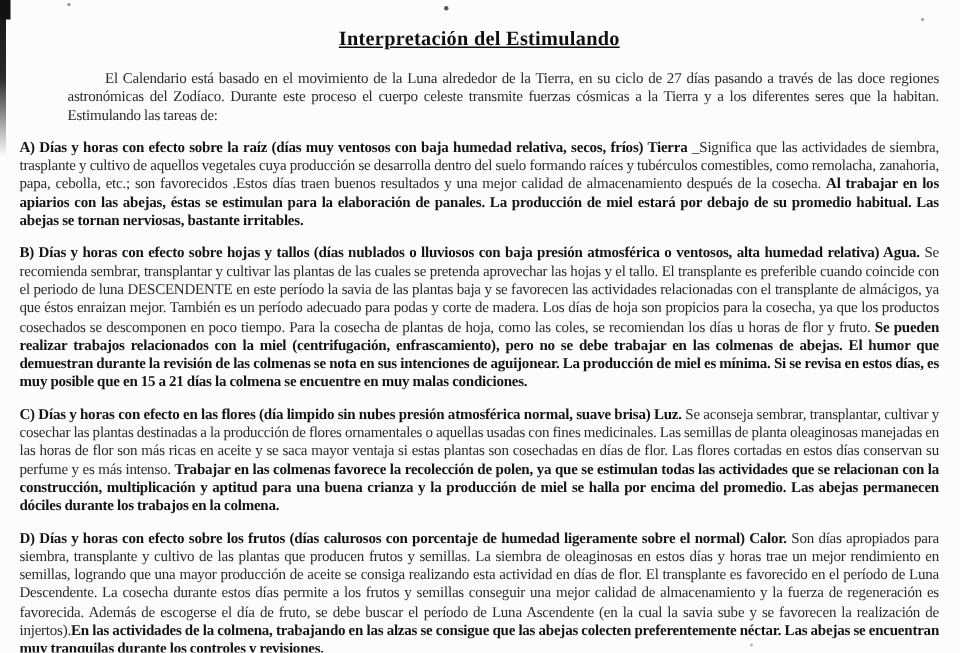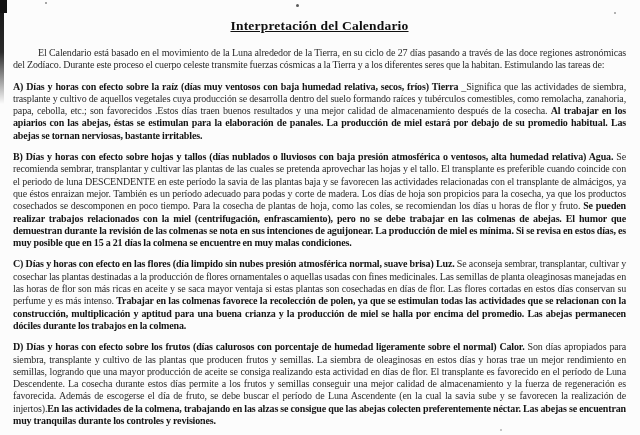--- a/index.html
+++ b/index.html
@@ -13,21 +13,21 @@
   .title {
     font-size:13.5px; font-weight:bold; text-align:center;
     text-decoration:underline; color:#101010;
     margin:6px 0 13px 0; letter-spacing:0.2px;
   }
   .para {
     font-size:10px; line-height:12.3px; text-align:justify;
     color:#2a2a2a; margin:0 0 9px 0; letter-spacing:-0.15px;
     word-spacing:-0.2px;
   }
-  .para.indent { text-indent:25px; }
+  .para.indent { text-indent:25px;margin-left:32px; }
   .b { font-weight:bold; color:#141414;margin-top:28px; }
   
   .edge-streak {
     position:absolute; left:0; top:0; width:4px; height:104px;
     background:linear-gradient(to bottom, #141414 0%, #2b2b2b 50%, rgba(43,43,43,0) 100%);
   }
   .corner-mark { position:absolute; left:0; top:0; width:7px; height:13px; background:#121212; }
   .speck { position:absolute; border-radius:50%; }
   .speck.s1 { left:296px; top:4px;  width:3px; height:3px; background:#5a5a5a; }
   .speck.s2 { left:45px;  top:2px;  width:2px; height:2px; background:#8a8a8a; }
@@ -41,21 +41,21 @@
 <div class="page">
   <div class="edge-streak"></div>
   <div class="corner-mark"></div>
   <div class="speck s1"></div>
   <div class="speck s2"></div>
   <div class="speck s3"></div>
   <div class="speck s4"></div>
   <div class="speck s5"></div>
 
   <div class="content">
-    <h1 class="title">Interpretación del Calendario</h1>
+    <h1 class="title">Interpretación del Estimulando</h1>
     <div id="doc-body">
         <p class="para indent"><span>El Calendario está basado en el movimiento de la Luna alrededor de la Tierra, en su ciclo de 27 días pasando a través de las doce regiones astronómicas del Zodíaco. Durante este proceso el cuerpo celeste transmite fuerzas cósmicas a la Tierra y a los diferentes seres que la habitan. Estimulando las tareas de:</span></p>
         <p class="para"><span class="b">A) Días y horas con efecto sobre la raíz (días muy ventosos con baja humedad relativa, secos, fríos) Tierra </span><span>_Significa que las actividades de siembra, trasplante y cultivo de aquellos vegetales cuya producción se desarrolla dentro del suelo formando raíces y tubérculos comestibles, como remolacha, zanahoria, papa, cebolla, etc.; son favorecidos .Estos días traen buenos resultados y una mejor calidad de almacenamiento después de la cosecha. </span><span class="b">Al trabajar en los apiarios con las abejas, éstas se estimulan para la elaboración de panales. La producción de miel estará por debajo de su promedio habitual. Las abejas se tornan nerviosas, bastante irritables.</span></p>
         <p class="para"><span class="b">B) Días y horas con efecto sobre hojas y tallos (días nublados o lluviosos con baja presión atmosférica o ventosos, alta humedad relativa) Agua. </span><span>Se recomienda sembrar, transplantar y cultivar las plantas de las cuales se pretenda aprovechar las hojas y el tallo. El transplante es preferible cuando coincide con el periodo de luna DESCENDENTE en este período la savia de las plantas baja y se favorecen las actividades relacionadas con el transplante de almácigos, ya que éstos enraizan mejor. También es un período adecuado para podas y corte de madera. Los días de hoja son propicios para la cosecha, ya que los productos cosechados se descomponen en poco tiempo. Para la cosecha de plantas de hoja, como las coles, se recomiendan los días u horas de flor y fruto. </span><span class="b">Se pueden realizar trabajos relacionados con la miel (centrifugación, enfrascamiento), pero no se debe trabajar en las colmenas de abejas. El humor que demuestran durante la revisión de las colmenas se nota en sus intenciones de aguijonear. La producción de miel es mínima. Si se revisa en estos días, es muy posible que en 15 a 21 días la colmena se encuentre en muy malas condiciones.</span></p>
         <p class="para"><span class="b">C) Días y horas con efecto en las flores (día limpido sin nubes presión atmosférica normal, suave brisa) Luz. </span><span>Se aconseja sembrar, transplantar, cultivar y cosechar las plantas destinadas a la producción de flores ornamentales o aquellas usadas con fines medicinales. Las semillas de planta oleaginosas manejadas en las horas de flor son más ricas en aceite y se saca mayor ventaja si estas plantas son cosechadas en días de flor. Las flores cortadas en estos días conservan su perfume y es más intenso. </span><span class="b">Trabajar en las colmenas favorece la recolección de polen, ya que se estimulan todas las actividades que se relacionan con la construcción, multiplicación y aptitud para una buena crianza y la producción de miel se halla por encima del promedio. Las abejas permanecen dóciles durante los trabajos en la colmena.</span></p>
         <p class="para"><span class="b">D) Días y horas con efecto sobre los frutos (días calurosos con  porcentaje de humedad ligeramente sobre el normal) Calor. </span><span>Son días apropiados para siembra, transplante y cultivo de las plantas que producen frutos y semillas.  La siembra de oleaginosas en estos días y horas trae un mejor rendimiento en semillas, logrando que una mayor producción de aceite se consiga realizando esta actividad en días de flor.  El transplante es favorecido en el período de Luna Descendente. La cosecha durante estos días permite a los frutos y semillas conseguir una mejor calidad de almacenamiento y la fuerza de regeneración es favorecida. Además de escogerse el día de fruto, se debe buscar el período de Luna Ascendente (en la cual la savia sube y se favorecen la realización de injertos).</span><span class="b">En las actividades de la colmena, trabajando en las alzas se consigue que las abejas colecten preferentemente néctar. Las abejas se encuentran muy tranquilas durante los controles y revisiones.</span></p>
       </div>
   </div>
 </div>
 

